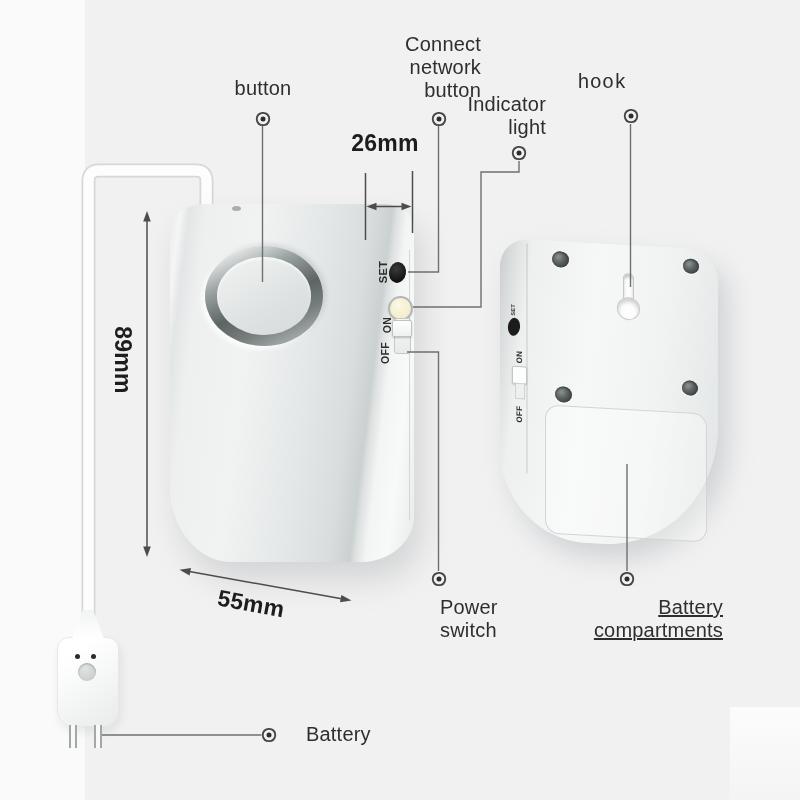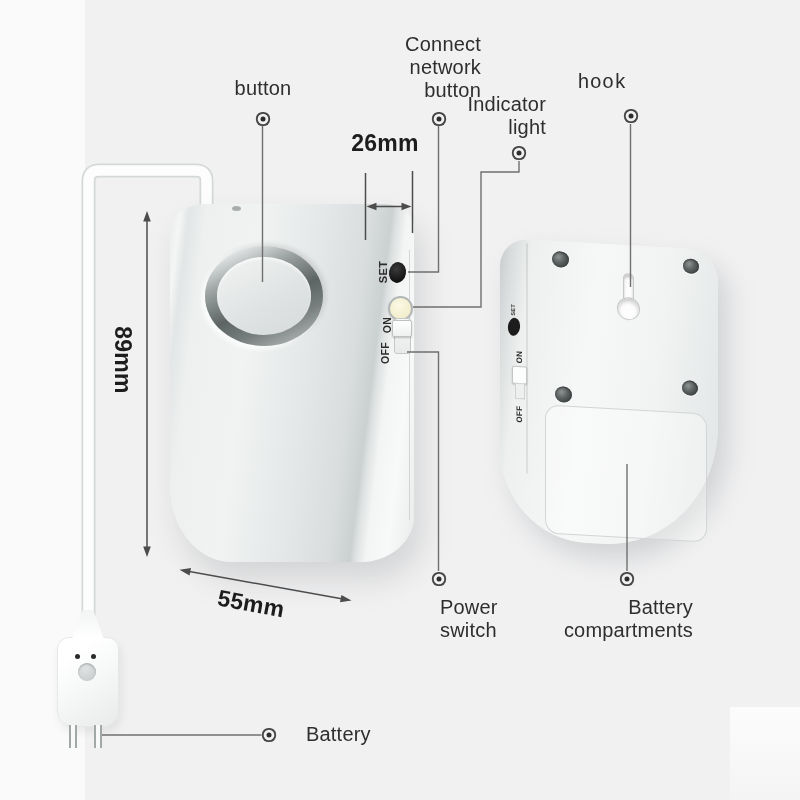--- a/index.html
+++ b/index.html
@@ -185,21 +185,21 @@
   <div class="dot" style="left:630.5px;top:115.5px;"></div>
   <div class="dot" style="left:438.5px;top:579px;"></div>
   <div class="dot" style="left:627px;top:579px;"></div>
   <div class="dot" style="left:268.5px;top:735px;"></div>
 
   <div class="lbl ctr" style="left:263px;top:77px;">button</div>
   <div class="lbl ctr" style="left:431px;top:33px;width:100px;">Connect network button</div>
   <div class="lbl ctr" style="left:496px;top:93px;width:100px;">Indicator light</div>
   <div class="lbl ctr" style="left:602px;top:71px;font-family:Liberation Mono, monospace;">hook</div>
   <div class="lbl" style="left:416px;top:596px;width:80px;margin-left:24px;">Power switch</div>
-  <div class="lbl ctr" style="left:608px;top:596px;width:170px;">Battery compartments</div>
+  <div class="lbl ctr" style="left:638px;top:596px;width:170px;text-decoration:underline;">Battery compartments</div>
   <div class="lbl" style="left:306px;top:723px;">Battery</div>
 
   <div class="lbl ctr dim" style="left:385px;top:132px;">26mm</div>
   <div class="mark" style="left:122px;top:360px;">
     <span class="dim rot90">89mm</span>
   </div>
   <div class="mark" style="left:251px;top:604px;">
     <span class="dim rot10">55mm</span>
   </div>
 

